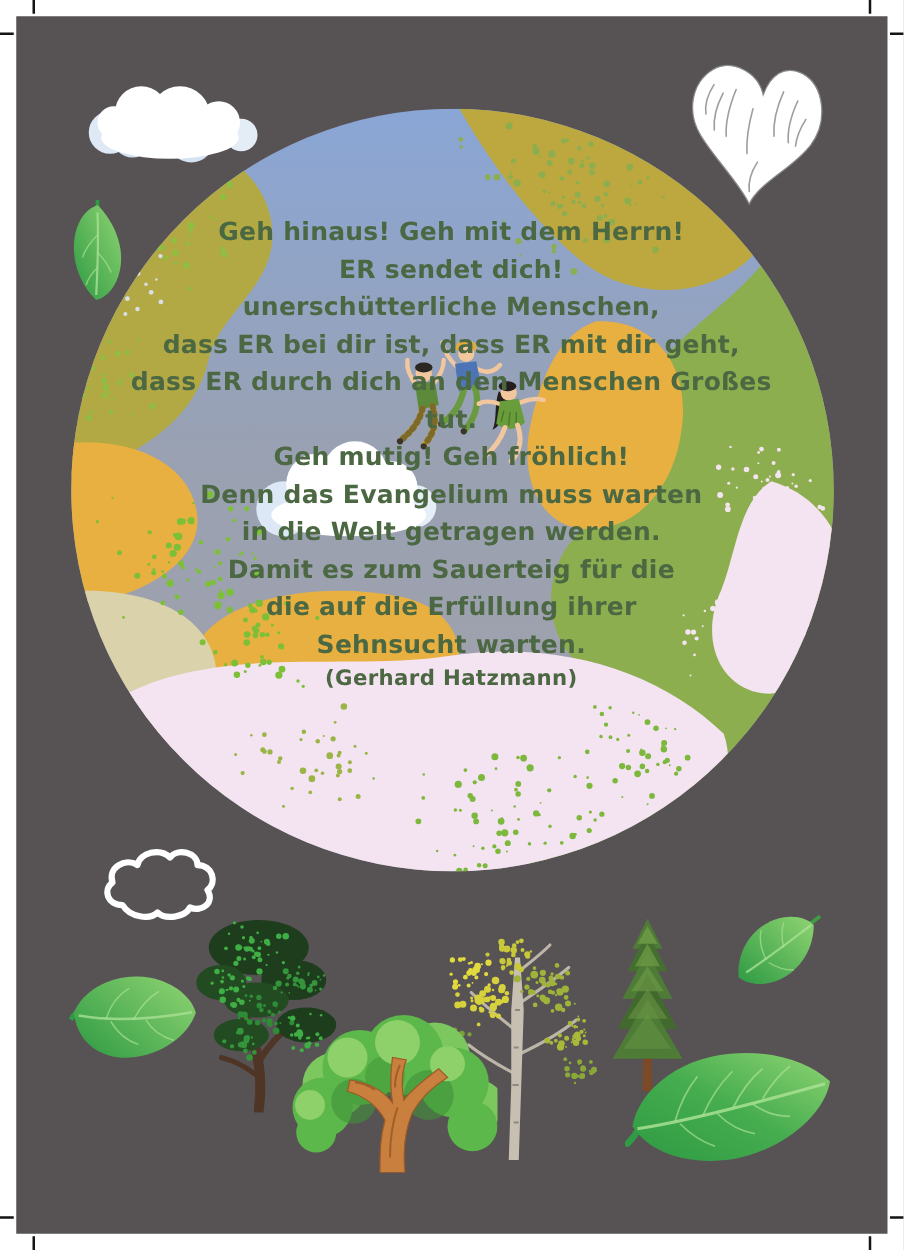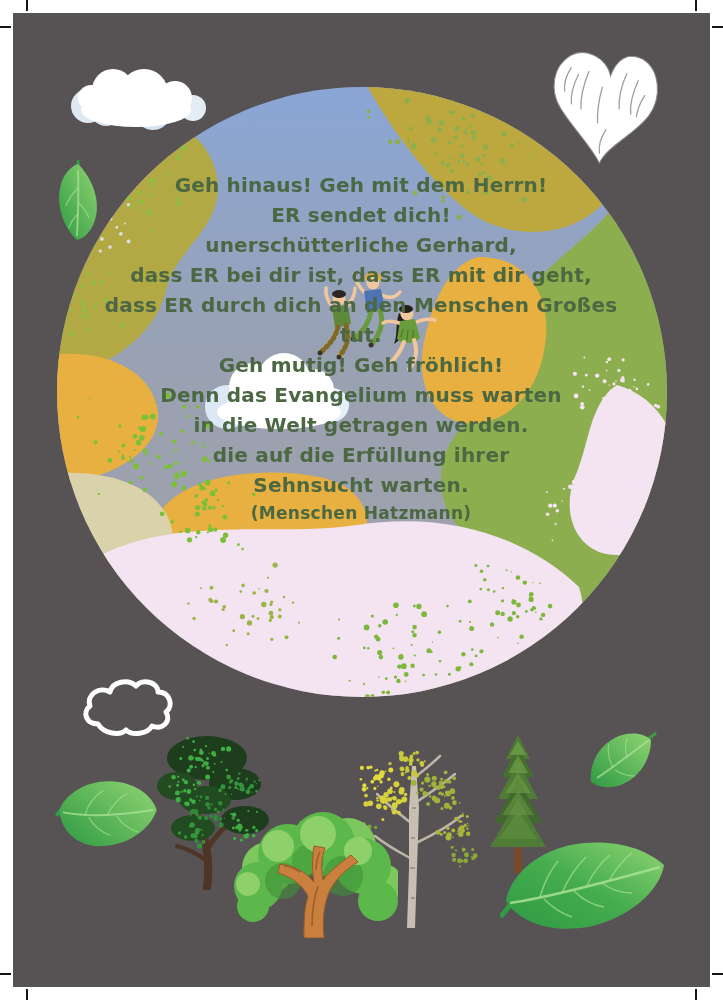--- a/index.html
+++ b/index.html
@@ -1187,25 +1187,26 @@
       <path d="M110,44 C116,34 124,24 132,18"></path>
       <path d="M44,64 C52,72 60,78 72,82"></path>
       <path d="M74,56 C82,64 92,70 104,72"></path>
       <path d="M102,48 C110,54 120,58 132,58"></path>
     </g>
   </svg>
 
   <div class="quote">
     <div class="line">Geh hinaus! Geh mit dem Herrn!</div>
     <div class="line">ER sendet dich!</div>
-    <div class="line">unerschütterliche Gerhard,</div>
+    <div class="line">unerschütterliche Menschen,</div>
     <div class="line">dass ER bei dir ist, dass ER mit dir geht,</div>
     <div class="line">dass ER durch dich an den Menschen Großes</div>
     <div class="line">tut.</div>
     <div class="line">Geh mutig! Geh fröhlich!</div>
     <div class="line">Denn das Evangelium muss warten</div>
     <div class="line">in die Welt getragen werden.</div>
+    <div class="line">Damit es zum Sauerteig für die</div>
     <div class="line">die auf die Erfüllung ihrer</div>
     <div class="line">Sehnsucht warten.</div>
-    <div class="attr">(Menschen Hatzmann)</div>
+    <div class="attr">(Gerhard Hatzmann)</div>
   </div>
 
 </div>
 
 </body></html>

